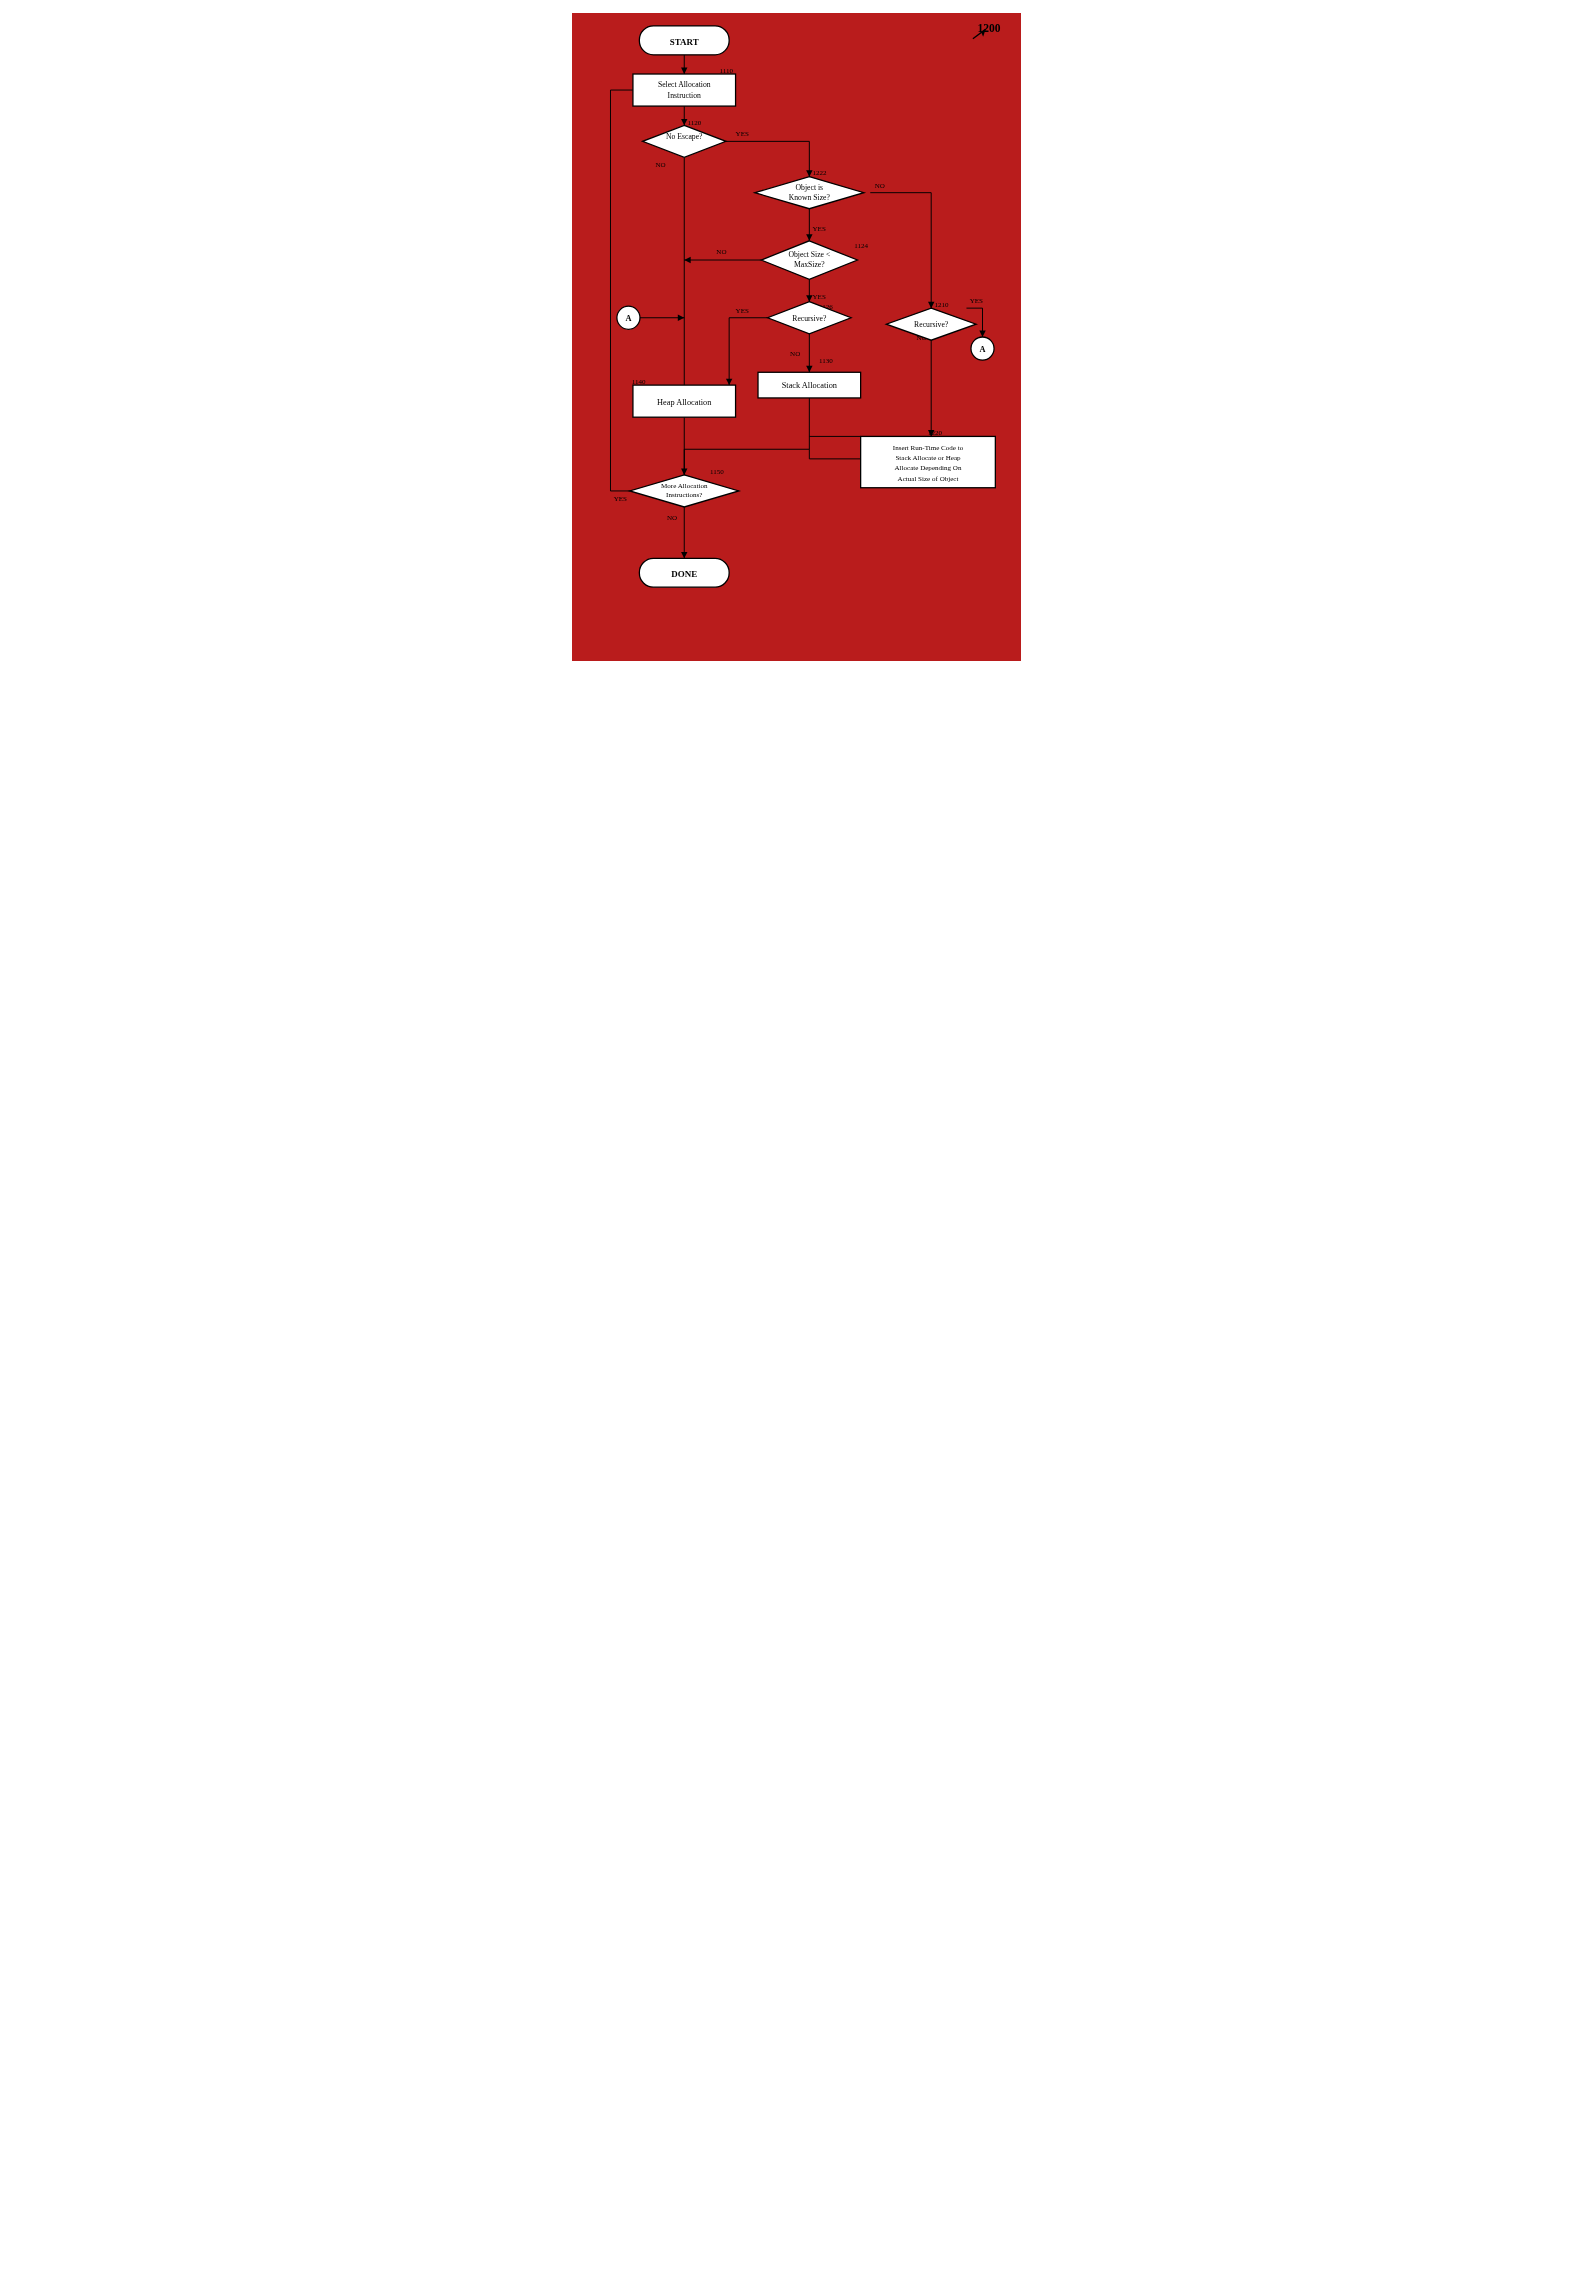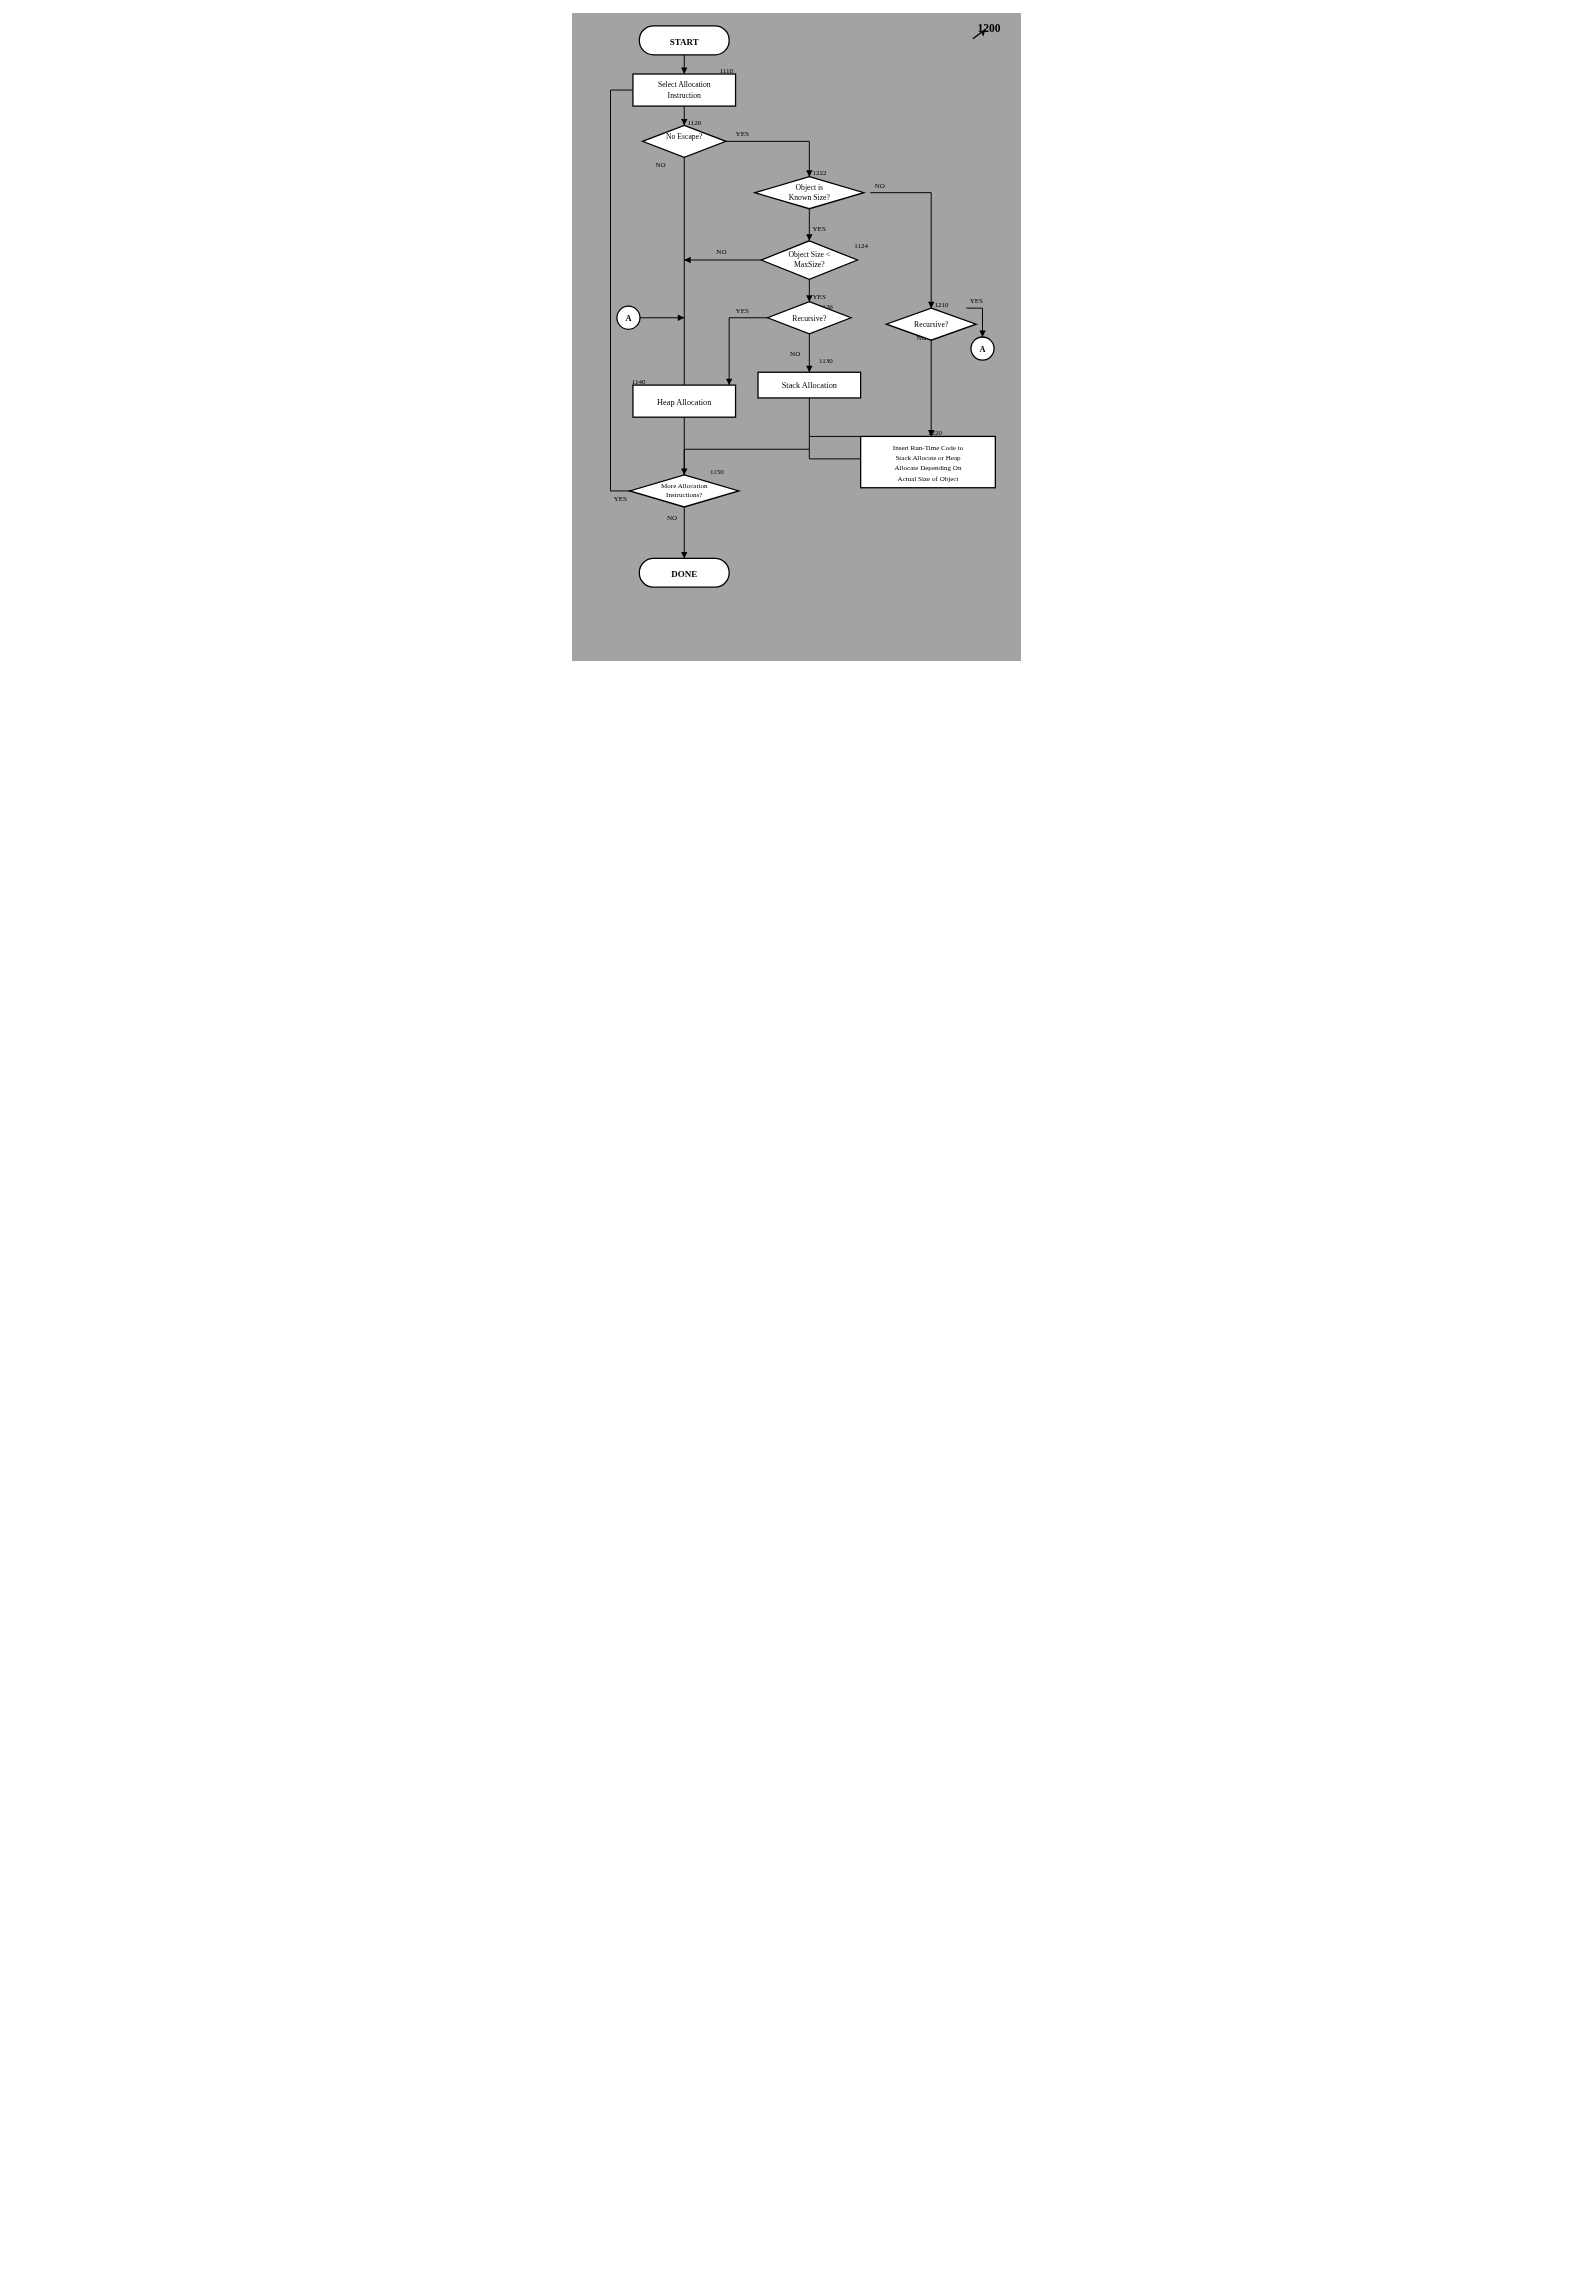--- a/index.html
+++ b/index.html
@@ -9,21 +9,21 @@
       display: flex;
       justify-content: center;
       align-items: flex-start;
       min-height: 100vh;
       padding: 13px;
     }
     .page {
       position: relative;
       width: 449px;
       height: 648px;
-      background: #a3a3a3;
+      background: #b91c1c;
     }
 
     
     svg {
       position: absolute;
       top: 0;
       left: 0;
       width: 100%;
       height: 100%;
     }

